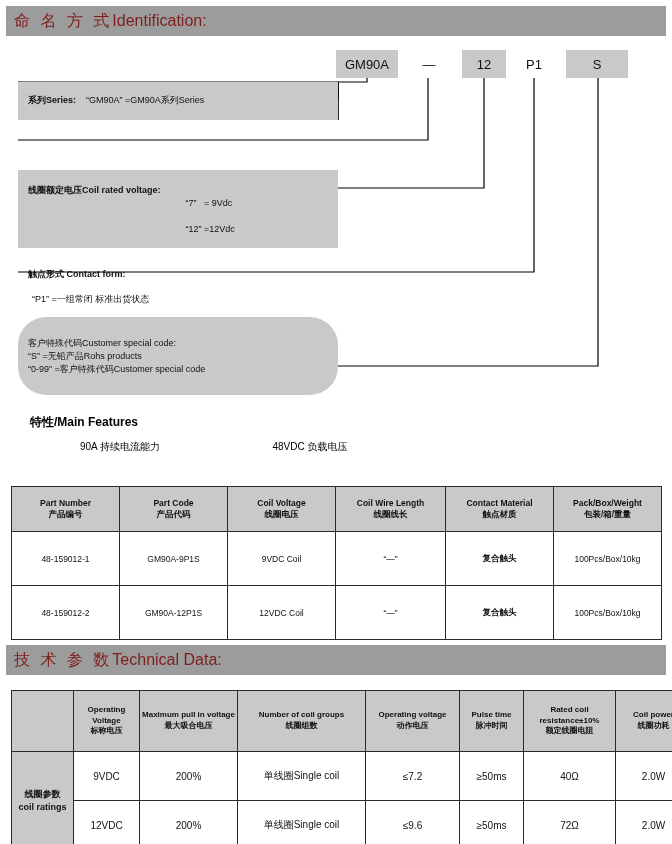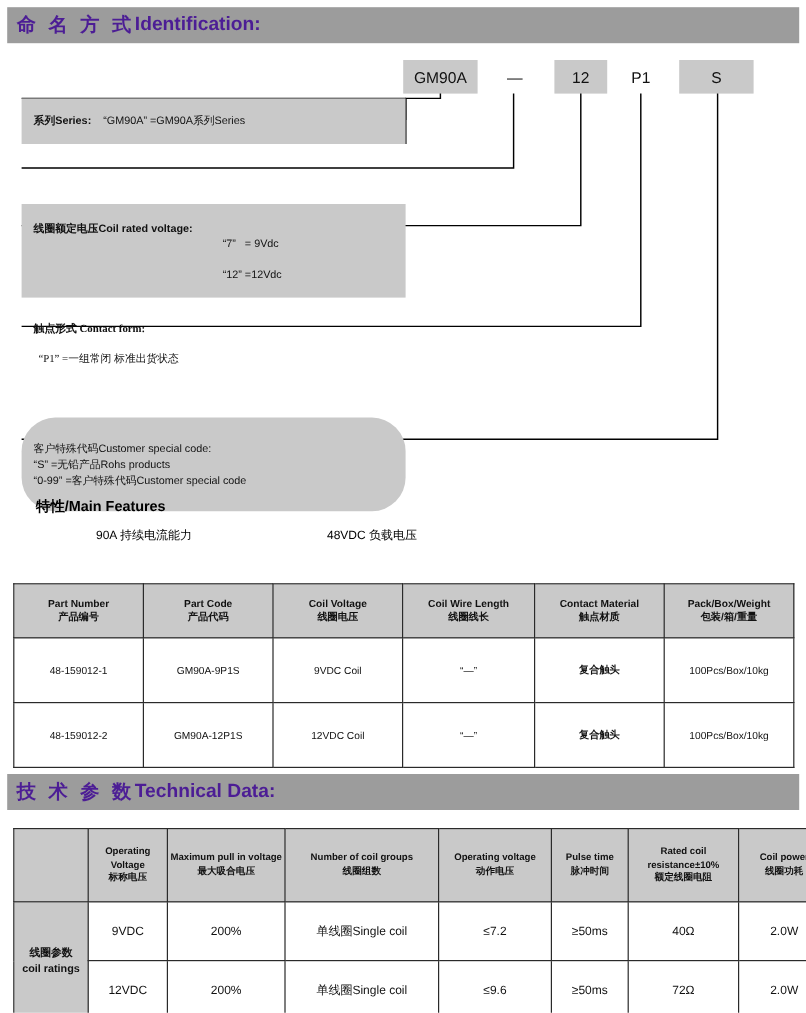--- a/index.html
+++ b/index.html
@@ -15,22 +15,22 @@
     color: #000000;
     overflow: hidden;
   }
 
   
   .section-band {
     position: absolute;
     background: #9c9c9c;
     display: flex;
     align-items: center;
-    font-weight: bold;
-    color: #4c1d95;
+    font-weight: normal;
+    color: #7f1d1d;
   }
   #band-identification {
     left: 6px; top: 6px; width: 660px; height: 30px;
     font-size: 16px;
     padding-left: 8px;
     box-sizing: border-box;
   }
   #band-technical {
     left: 6px; top: 645px; width: 660px; height: 30px;
     font-size: 16px;
@@ -75,22 +75,22 @@
     font-size: 9px;
     line-height: 1.45;
     color: #111;
     padding: 6px 10px;
   }
   .desc-box.filled { background: #c9c9c9; }
   .desc-box b { font-weight: bold; }
 
   #desc-series   { top: 82px;  height: 38px; display:flex; align-items:center;}
   #desc-coil     { top: 170px; height: 78px; }
-  #desc-contact  { top: 262px; height: 62px; font-family: Liberation Serif, serif; }
-  #desc-special  { top: 348px; height: 78px; border-radius: 28px; }
+  #desc-contact  { top: 262px; height: 62px; }
+  #desc-special  { top: 317px; height: 78px; border-radius: 28px; }
 
   .desc-line { white-space: pre; }
   .desc-indent { padding-left: 4px; }
   .coil-rows { display: flex; align-items: flex-start; margin-top: 8px;}
   .coil-label { font-weight: bold; white-space: pre; }
   .coil-values { white-space: pre; }
   .contact-title { font-weight: bold; }
   .contact-value { margin-top: 12px; }
 
   

